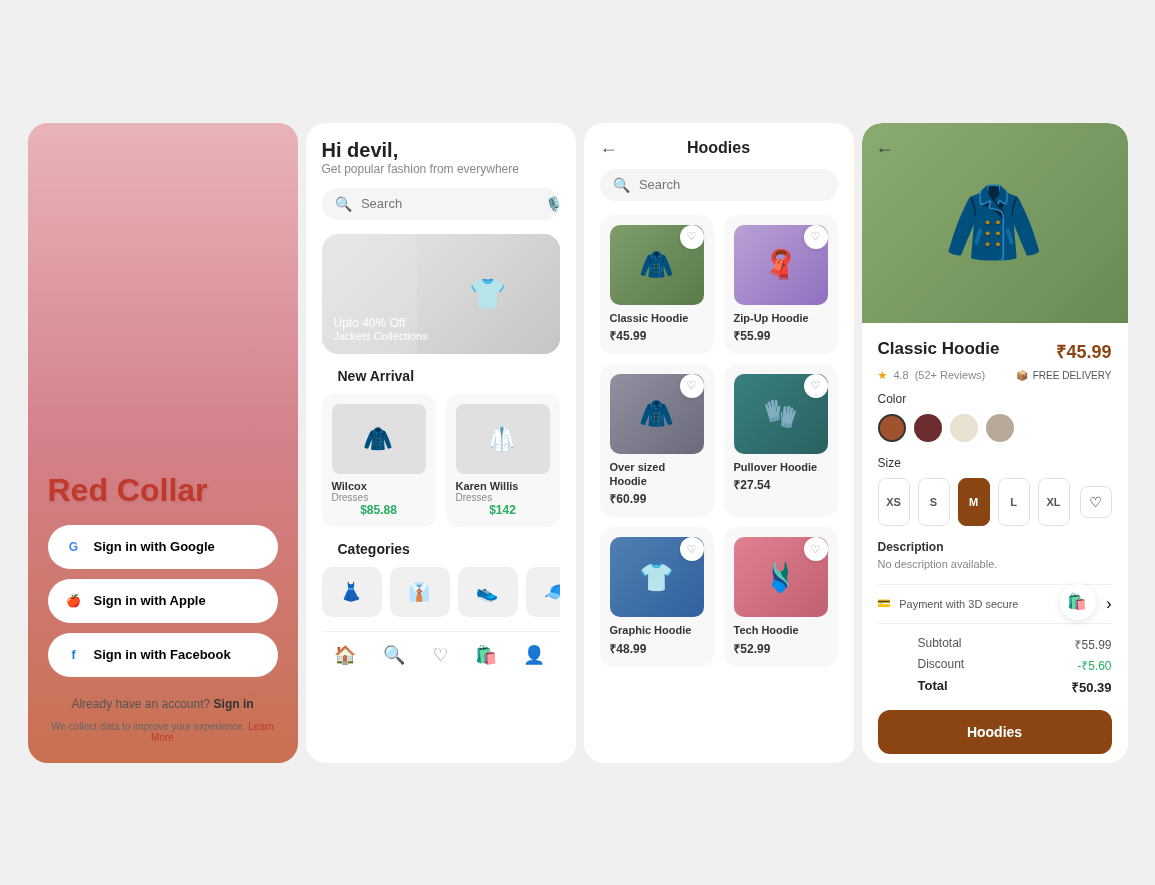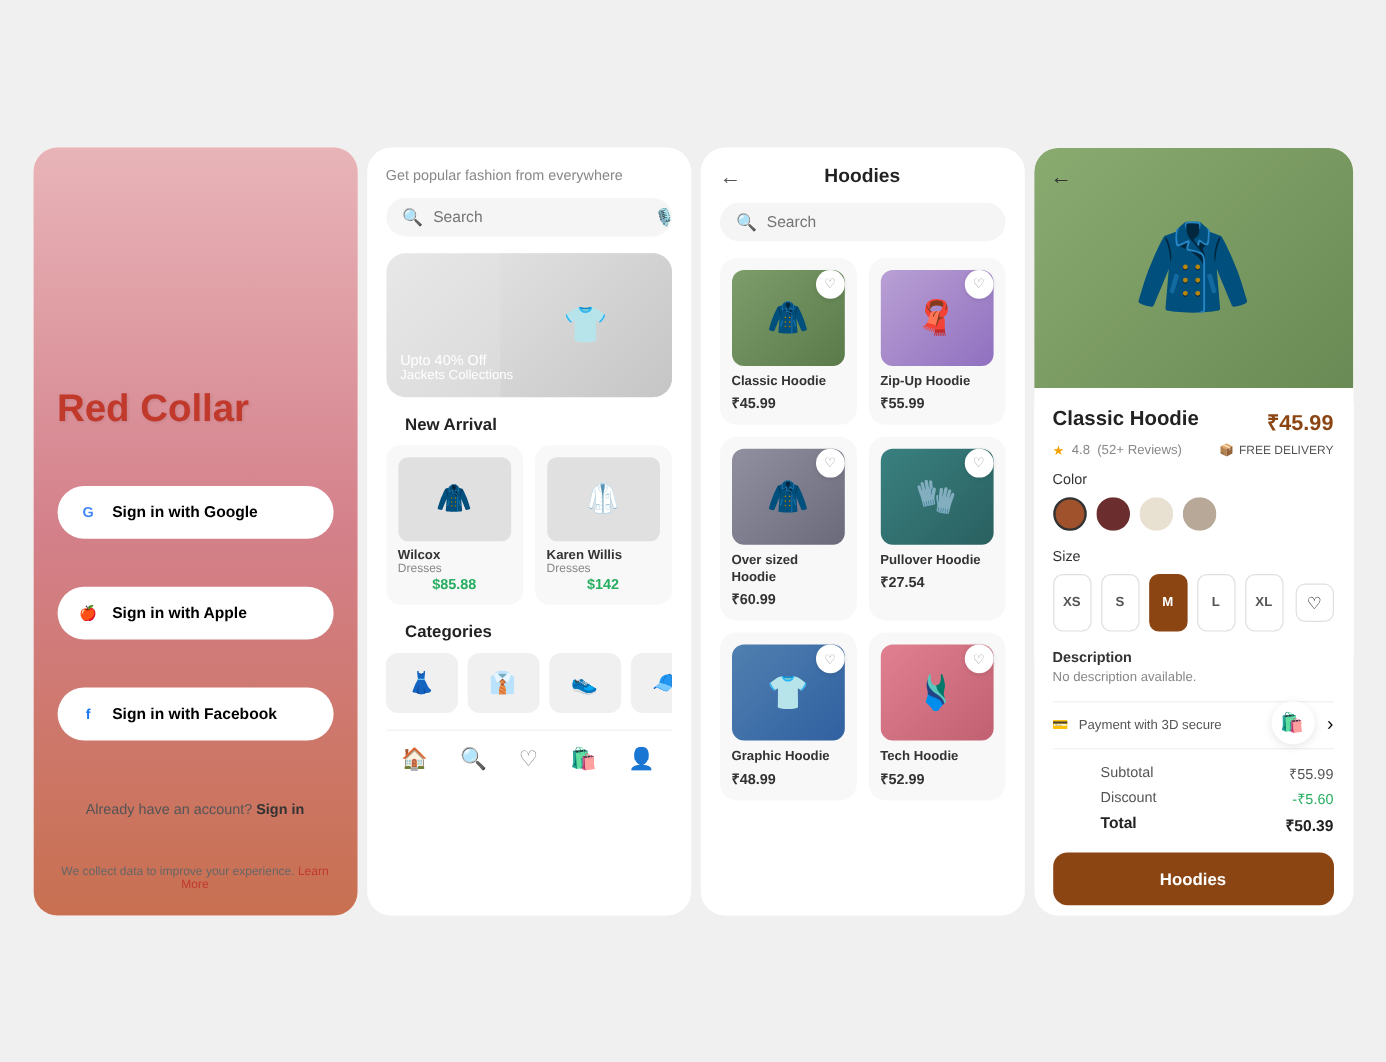--- a/index.html
+++ b/index.html
@@ -32,21 +32,20 @@
       position: absolute;
       top: 0; left: 0; right: 0; bottom: 0;
       background: linear-gradient(to bottom, #e8b4b8 0%, #d4808a 50%, #c87050 100%);
     }
     .panel-login .overlay-content {
       position: absolute;
       top: 0; left: 0; right: 0; bottom: 0;
       display: flex;
       flex-direction: column;
       padding: 20px;
-      gap: 30px;
     }
     .panel-login .brand-title {
       margin-top: auto;
       color: #c0392b;
       font-size: 32px;
       font-weight: 800;
       line-height: 1.1;
       text-shadow: 1px 1px 3px rgba(0,0,0,0.1);
       margin-bottom: 16px;
     }
@@ -445,20 +444,21 @@
         <span class="sign-in-link">Sign in</span>
       </div>
       <div class="data-notice">
         <span>We collect data to improve your experience.</span>
         <span class="learn-more">Learn More</span>
       </div>
     </div>
   </div>
 
   <div class="panel-home">
+    <div class="greeting-title">Hi devil,</div>
     <div class="greeting-sub">Get popular fashion from everywhere</div>
     <div class="search-bar">
       <span class="search-icon-sm">🔍</span>
       <input type="text" placeholder="Search" style="">
       <span class="mic-icon">🎙️</span>
     </div>
     <div class="promo-banner">
       <div class="wolf-tshirt-bg">👕</div>
       <div class="promo-text">
         <div class="upto">Upto 40% Off</div>

